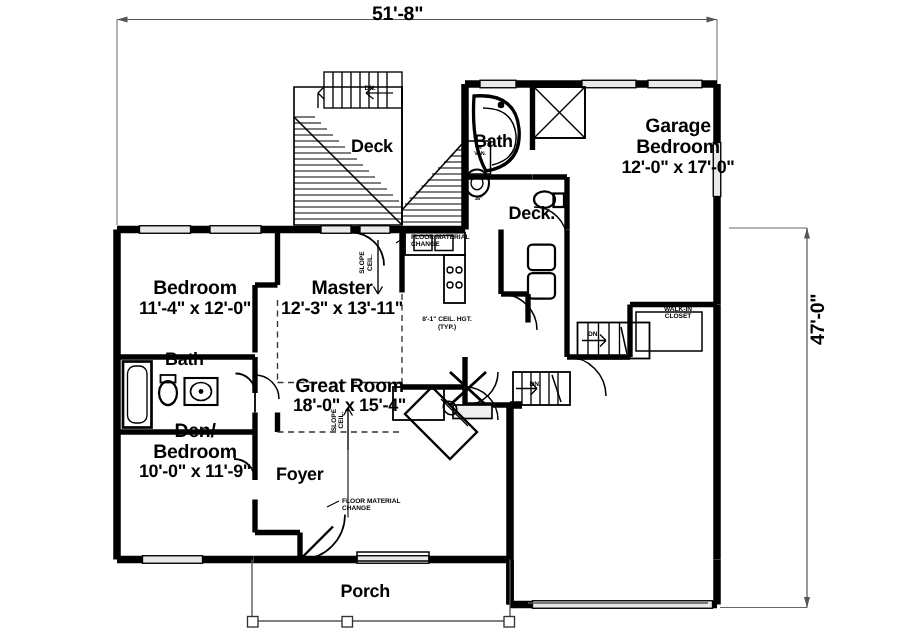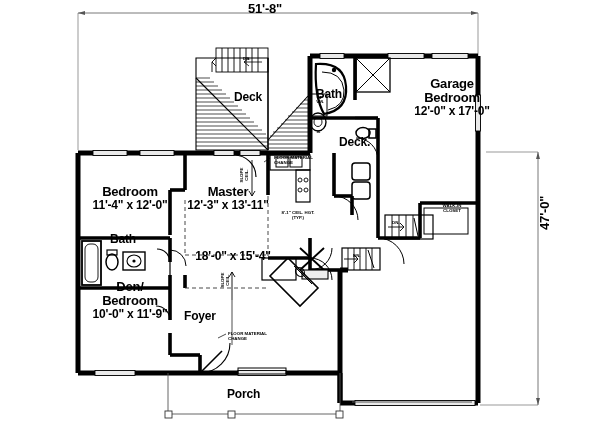--- a/index.html
+++ b/index.html
@@ -378,20 +378,21 @@
     <span>Master</span>
     <span class="d">12'-3" x 13'-11"</span>
   </div>
 
 
   <div class="lbl room-name" style="left:339px; top:136px;">Deck.</div>
 
   <div class="lbl room-name" style="left:110px; top:233px;">Bath</div>
 
   <div class="lbl room-block" style="left:178px; top:250px; width:110px;">
+    <span>Great Room</span>
     <span class="d">18'-0" x 15'-4"</span>
   </div>
 
   <div class="lbl room-block" style="left:78px; top:280px; width:104px;">
     <span>Den/</span><br>
     <span>Bedroom</span>
     <span class="d">10'-0" x 11'-9"</span>
   </div>
 
   <div class="lbl room-name" style="left:184px; top:310px;">Foyer</div>

